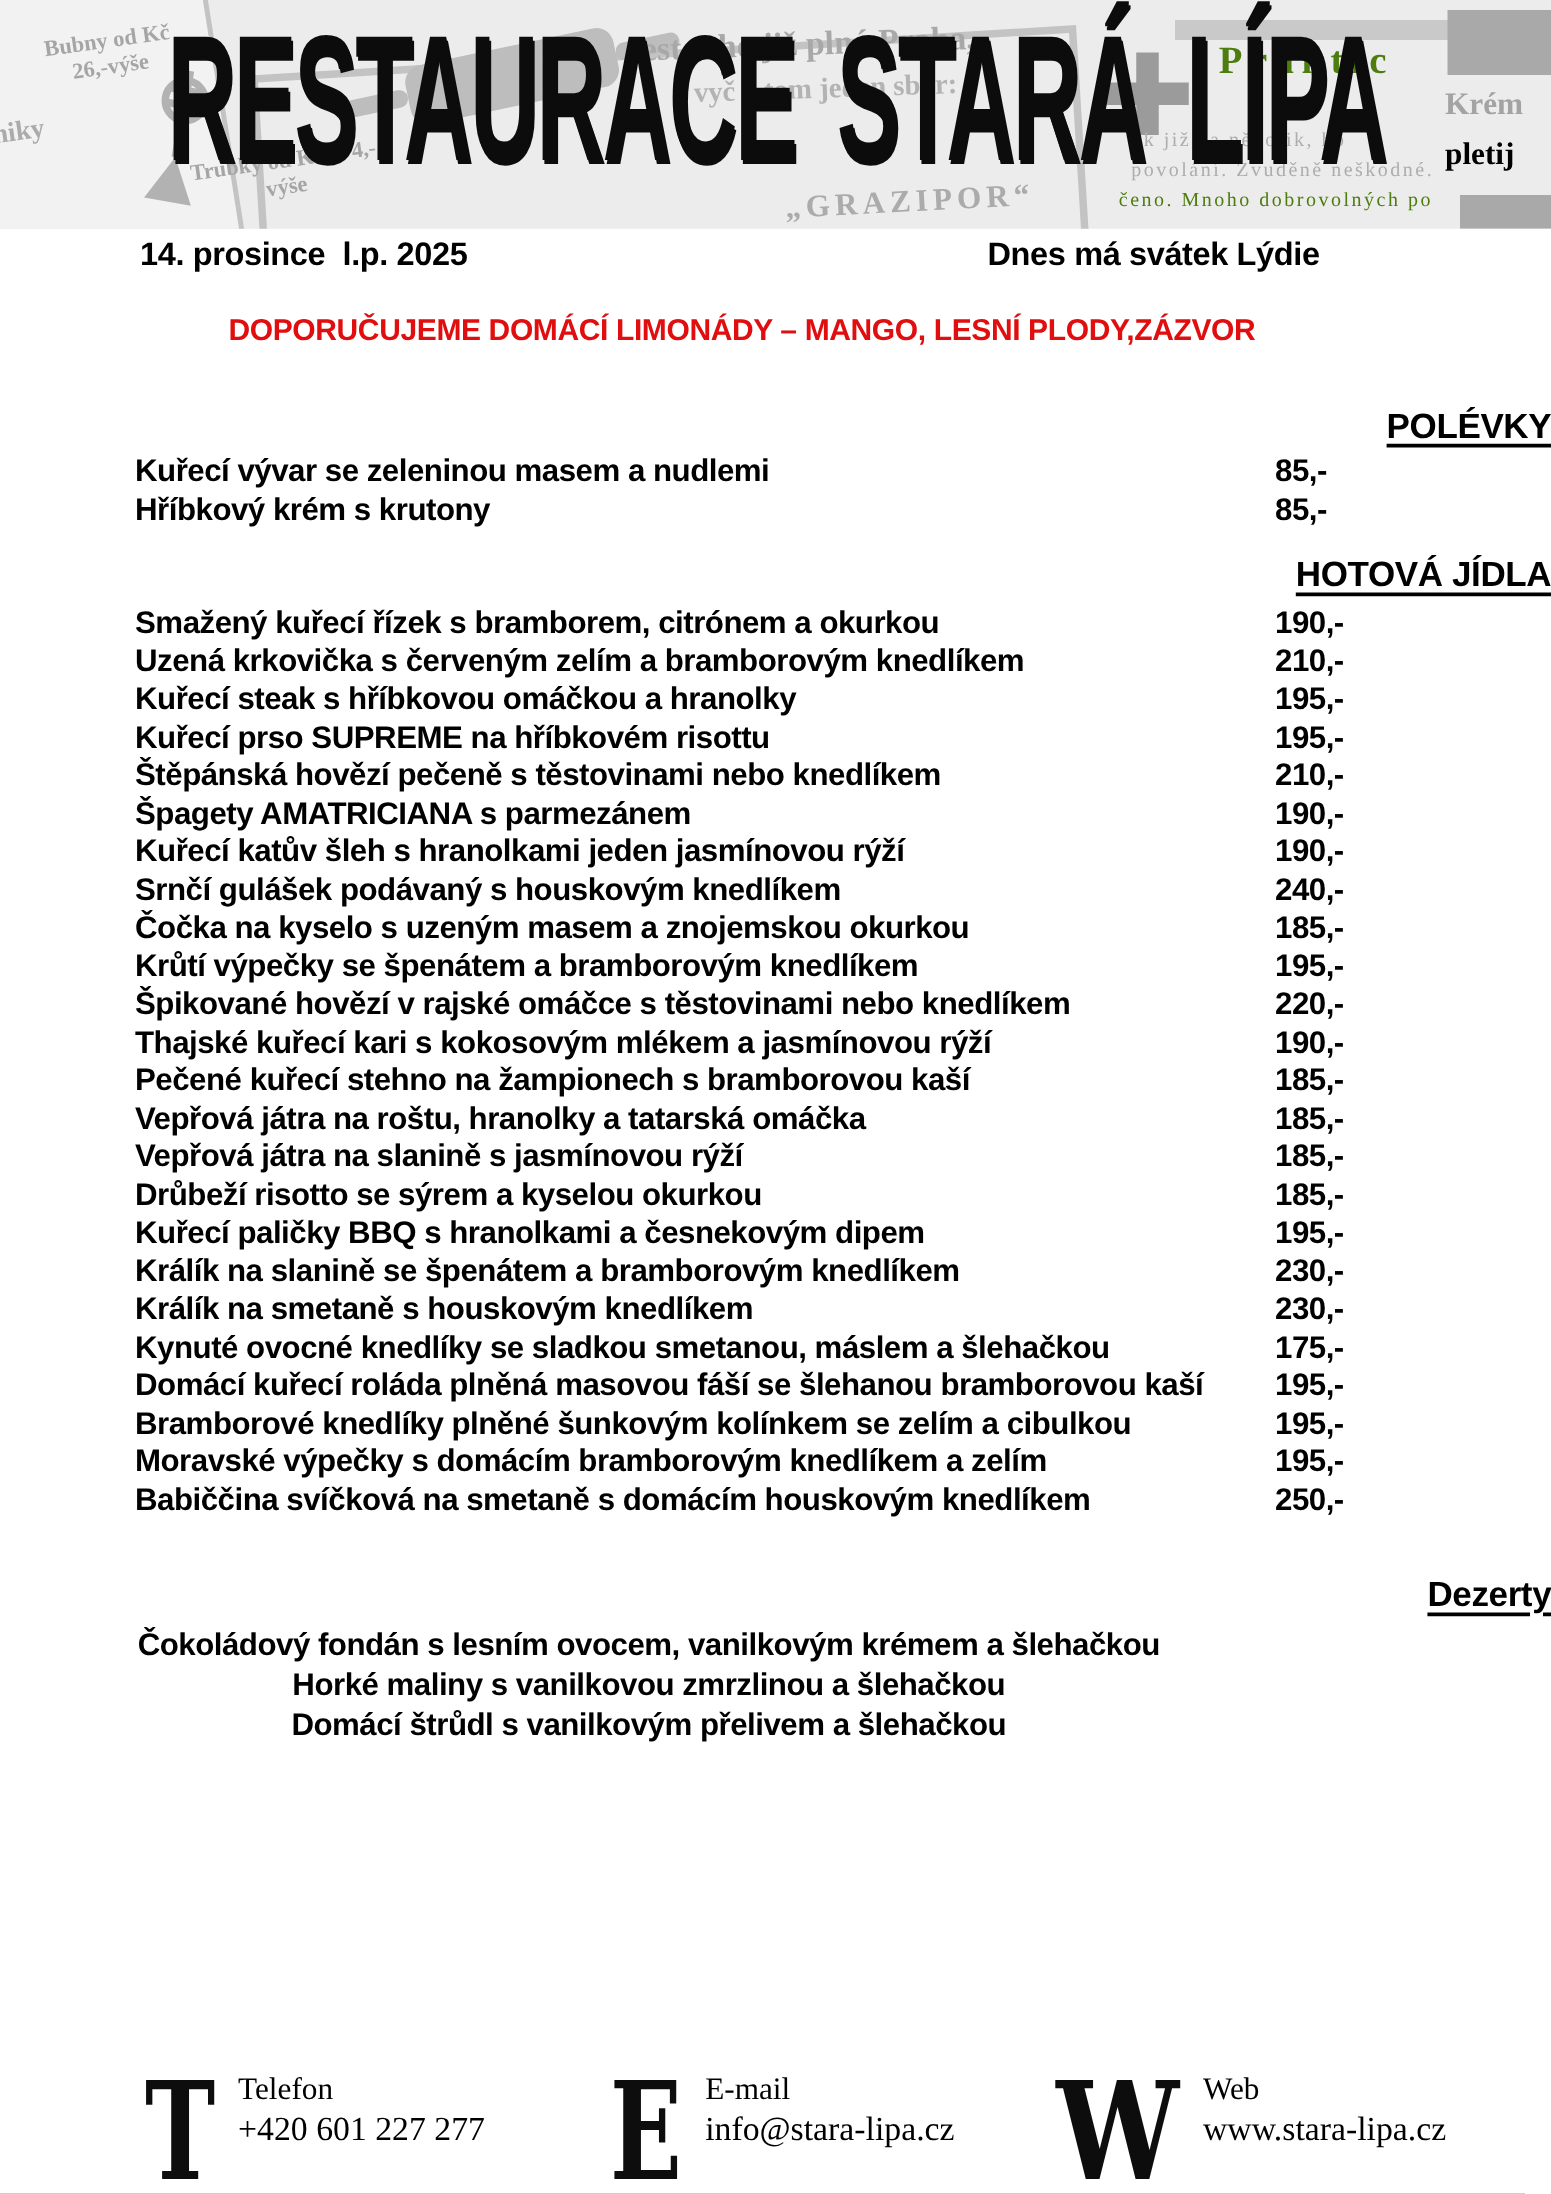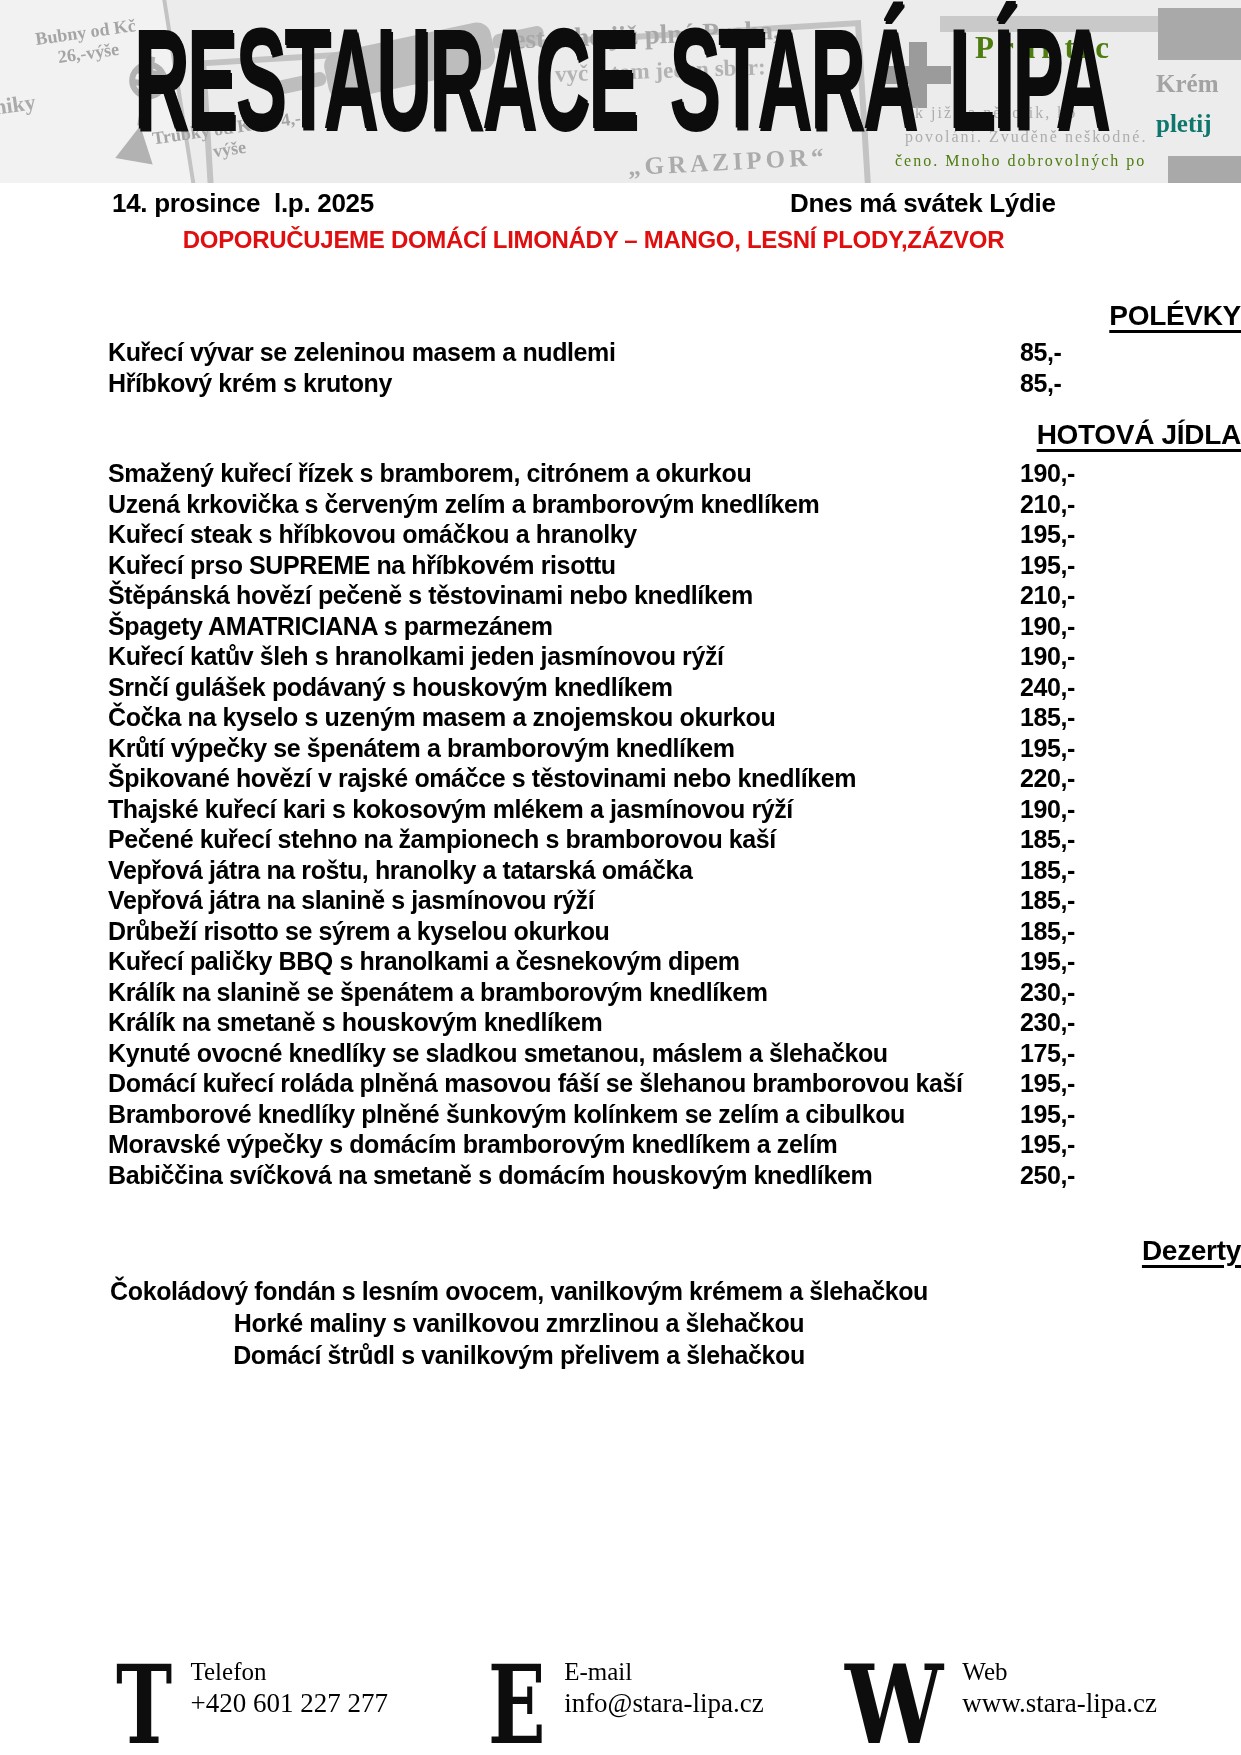--- a/index.html
+++ b/index.html
@@ -34,21 +34,21 @@
     position:absolute;color:#aeaeae;font-family:"Liberation Serif",serif;
     font-weight:bold;white-space:nowrap;
   }
   .snippet-0{left:22px;top:22px;width:130px;white-space:normal;text-align:center;font-size:18px;transform:rotate(-8deg);color:#a5a5a5;}
   .snippet-1{left:148px;top:118px;width:160px;white-space:normal;text-align:center;font-size:18px;transform:rotate(-8deg);color:#a5a5a5;}
   .snippet-2{left:500px;top:20px;font-size:27px;transform:rotate(-2deg);color:#a8a8a8;}
   .snippet-3{left:555px;top:58px;font-size:23px;transform:rotate(-2deg);color:#b3b3b3;}
   .snippet-4{left:628px;top:148px;font-size:25px;letter-spacing:4px;transform:rotate(-3deg);color:#ababab;}
   .snippet-5{left:975px;top:30px;font-size:31px;letter-spacing:6px;color:#4d7c0f;}
   .snippet-6{left:1156px;top:70px;font-size:25px;color:#a3a3a3;}
-  .snippet-7{left:1156px;top:110px;font-size:25px;color:#0f766e;}
+  .snippet-7{left:1156px;top:110px;font-size:25px;color:#000000;}
   .snippet-8{left:-6px;top:92px;font-size:22px;transform:rotate(-8deg);color:#ababab;}
   .snippet-9{left:905px;top:128px;font-size:16px;font-weight:normal;color:#adadad;letter-spacing:2px;}
   .snippet-10{left:895px;top:152px;font-size:16px;font-weight:normal;color:#4d7c0f;letter-spacing:2px;}
   .snippet-11{left:905px;top:104px;font-size:16px;font-weight:normal;color:#adadad;letter-spacing:2px;}
   .cross{
     position:absolute;left:885px;top:42px;width:66px;height:66px;color:#9b9b9b;
   }
   .cross:before{content:"";position:absolute;left:24px;top:0;width:18px;height:66px;background:#9b9b9b;}
   .cross:after{content:"";position:absolute;left:0;top:24px;width:66px;height:18px;background:#9b9b9b;}
   .trumpet-svg{position:absolute;left:108px;top:50px;transform:rotate(10deg);}
@@ -64,21 +64,21 @@
     text-shadow:2px 2px 0 #0c0c0c;
   }
 
   
   .dateline{position:relative;height:34px;margin-top:5px;font-weight:bold;font-size:26px;letter-spacing:-0.3px;}
   .dateline .date{position:absolute;left:112px;white-space:pre;}
   .dateline .nameday{position:absolute;left:790px;}
 
   
   .promo{
-    margin-top:4px;height:30px;width:1187px;text-align:center;
+    margin-top:29px;height:30px;width:1187px;text-align:center;
     font-weight:bold;font-size:24px;letter-spacing:-0.3px;
   }
 
   
   #sections{display:block;}
   section .heading{
     margin:0;width:1241px;text-align:right;
     font-size:28px;font-weight:bold;letter-spacing:-0.3px;
     text-decoration:underline;text-decoration-thickness:3px;text-underline-offset:5px;
     height:36px;

